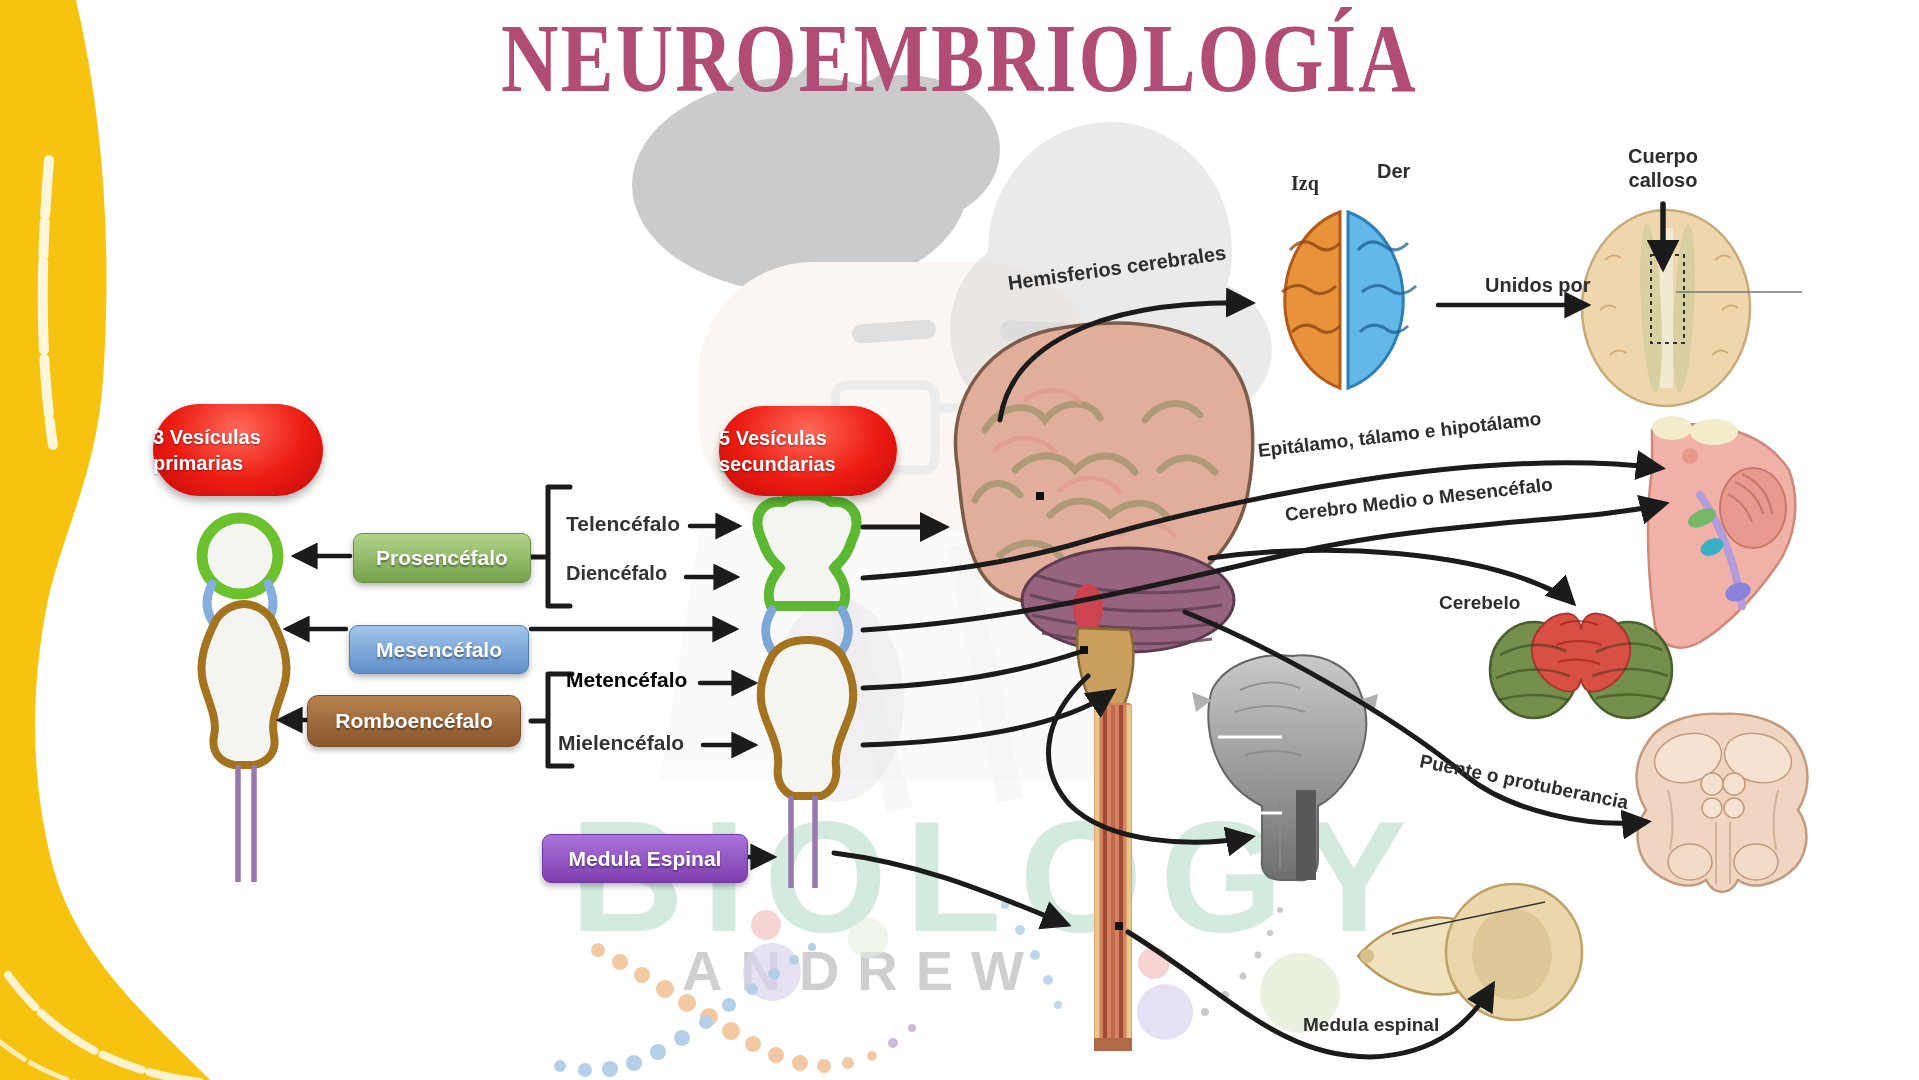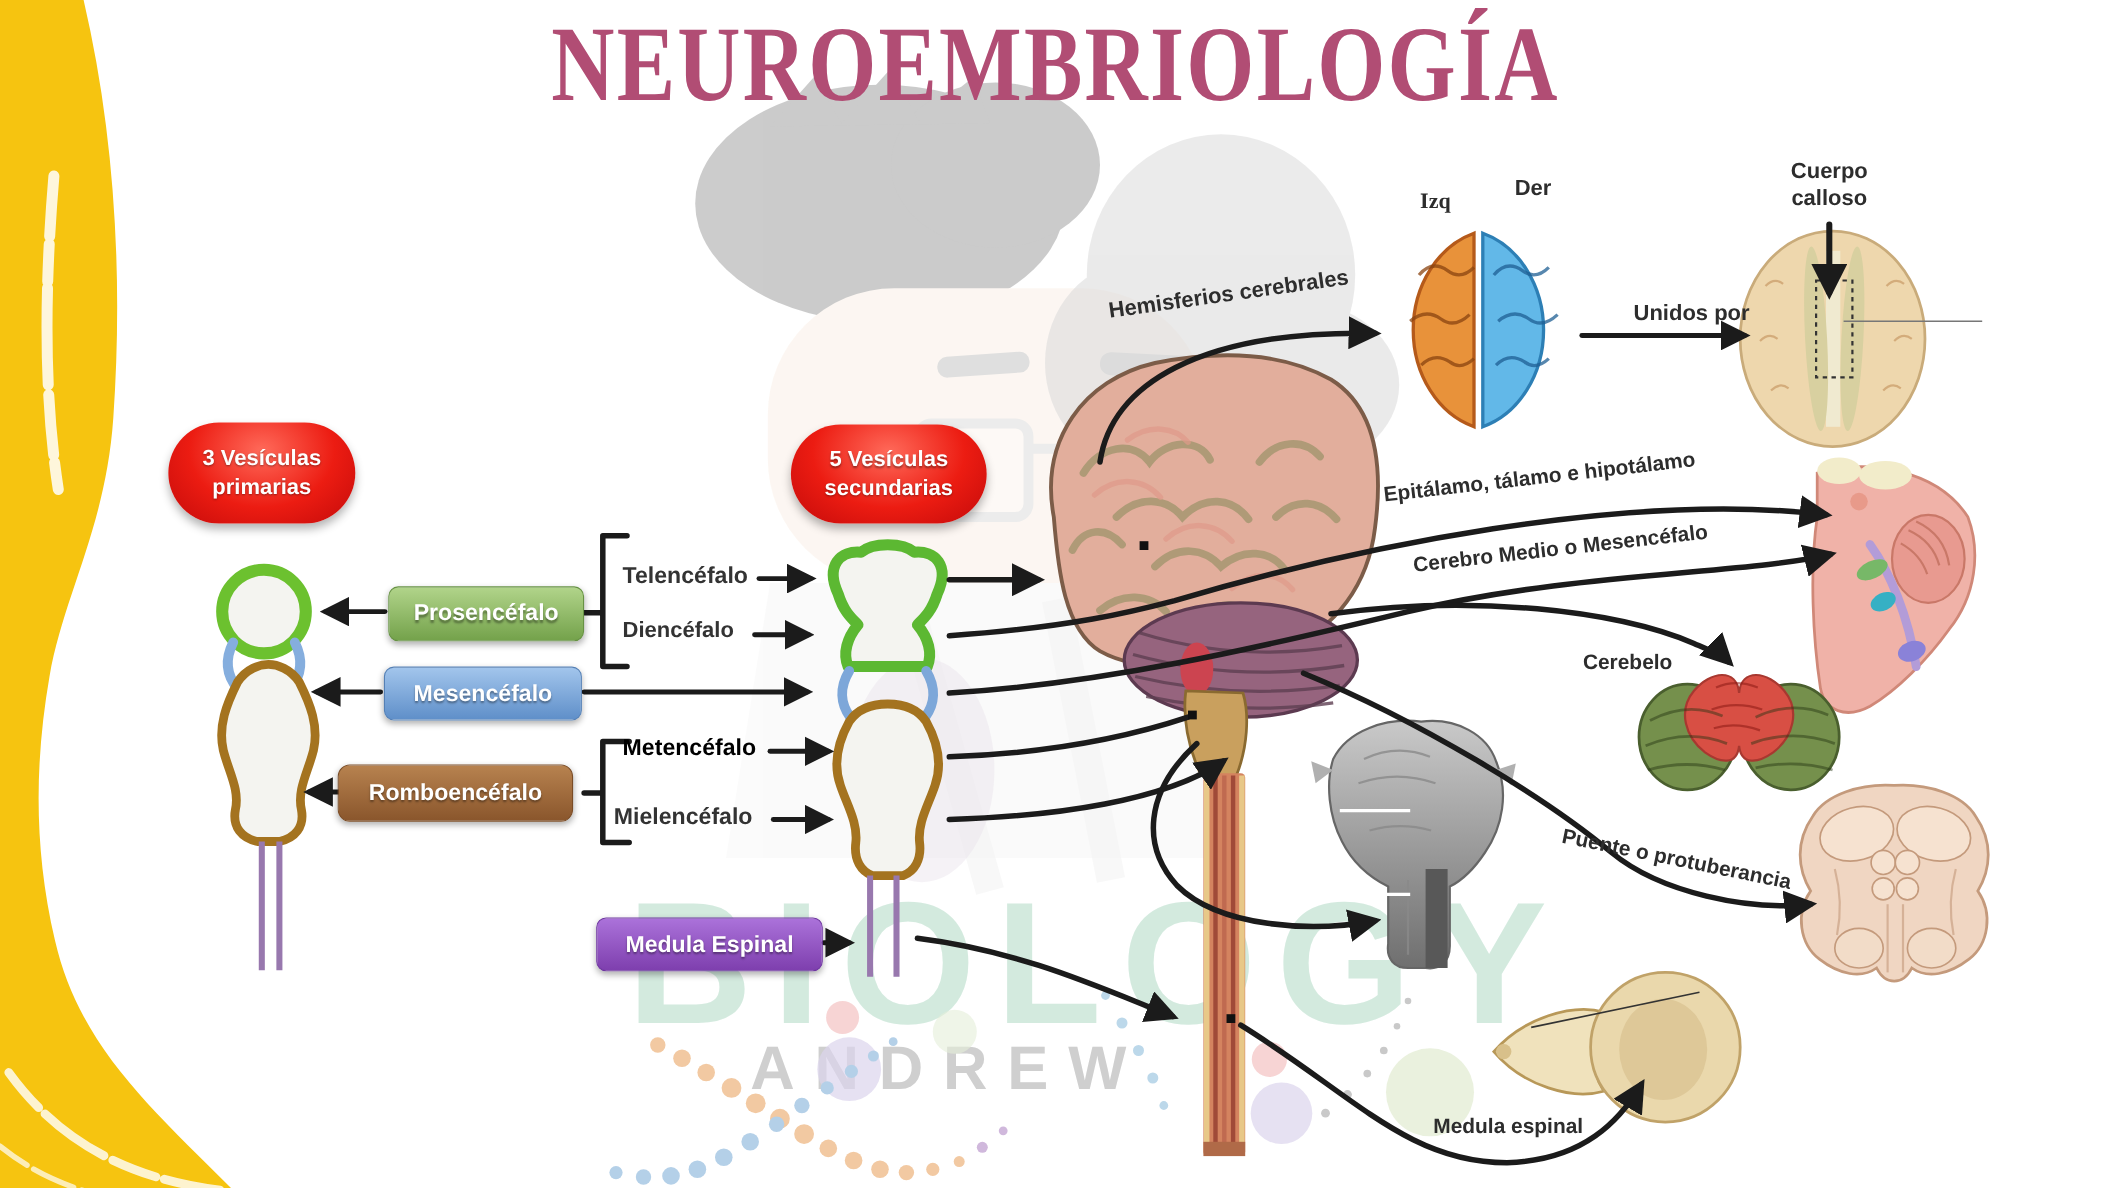--- a/index.html
+++ b/index.html
@@ -6,24 +6,24 @@
   .stage{position:relative;width:1919px;height:1080px;background:#ffffff;overflow:hidden;
          font-family:"Liberation Sans",sans-serif;}
   svg.layer{position:absolute;left:0;top:0;width:1919px;height:1080px;}
   .z0{z-index:0}.z2{z-index:2}
   .page-title{position:absolute;left:0;top:2px;width:100%;text-align:center;z-index:3;
       font-family:"Liberation Serif",serif;font-weight:bold;font-size:78px;letter-spacing:2px;
       color:#b14d74;transform:scale(1.02,1.25);transform-origin:center top;}
   .ann{position:absolute;z-index:3;font-weight:bold;color:#2d2d2d;font-size:20px;white-space:nowrap;}
   .ann.small{font-size:19px;}
   .ann.center{text-align:center;white-space:normal;line-height:24px;}
-  .badge{position:absolute;z-index:3;display:flex;flex-direction:column;align-items:center;justify-content:center;
+  .badge{position:absolute;z-index:3;display:flex;flex-direction:column;align-items:flex-start;justify-content:center;
       color:#fff;font-weight:bold;font-size:20px;line-height:26px;border-radius:46px;
       background:radial-gradient(ellipse at 50% 28%, #ff6a5a 0%, #ec1c12 55%, #c30a0a 100%);
-      box-shadow:0 5px 9px rgba(0,0,0,.3);text-shadow:0 1px 2px rgba(0,0,0,.4);}
+      box-shadow:0 5px 9px rgba(0,0,0,.3);text-shadow:0 1px 2px rgba(0,0,0,.4);margin-top:20px;}
   .tag{position:absolute;z-index:3;display:flex;align-items:center;justify-content:center;
       color:#fff;font-weight:bold;font-size:21px;border-radius:9px;
       text-shadow:0 2px 2px rgba(0,0,0,.4);box-shadow:0 3px 6px rgba(0,0,0,.3);}
   .tag.pros{background:linear-gradient(#b1d48a,#74a24b);border:1px solid #679244;}
   .tag.mes {background:linear-gradient(#a2c5ec,#5f8fc9);border:1px solid #5580b5;}
   .tag.rom {background:linear-gradient(#b7824f,#8a562c);border:1px solid #7a4c26;}
   .tag.medu{background:linear-gradient(#ab72da,#7e3fae);border:1px solid #6f37a0;}
   .rot-hemis{transform:rotate(-8deg);transform-origin:left center;}
   .rot-epi{transform:rotate(-6.5deg);transform-origin:left center;}
   .rot-puente{transform:rotate(11.5deg);transform-origin:left center;}
@@ -345,21 +345,21 @@
   <div class="badge" style="left:153px;top:384px;width:170px;height:92px;">
     <span>3 Vesículas</span>
     <span>primarias</span>
   </div>
   <div class="badge" style="left:719px;top:386px;width:178px;height:90px;">
     <span>5 Vesículas</span>
     <span>secundarias</span>
   </div>
 
   <div class="tag pros" style="left:353px;top:533px;width:176px;height:48px;">Prosencéfalo</div>
-  <div class="tag mes" style="left:349px;top:606px;width:178px;height:47px;">Mesencéfalo</div>
+  <div class="tag mes" style="left:349px;top:625px;width:178px;height:47px;">Mesencéfalo</div>
   <div class="tag rom" style="left:307px;top:695px;width:212px;height:50px;border-radius:11px;">Romboencéfalo</div>
   <div class="tag medu" style="left:542px;top:834px;width:204px;height:47px;">Medula Espinal</div>
 
   <div class="ann" style="left:566px;top:512px;color:#333;font-size:21px;">Telencéfalo</div>
   <div class="ann" style="left:566px;top:562px;color:#333;font-size:20px;">Diencéfalo</div>
   <div class="ann" style="left:566px;top:668px;color:#000000;font-size:21px;">Metencéfalo</div>
   <div class="ann" style="left:558px;top:731px;color:#333;font-size:21px;">Mielencéfalo</div>
 
   <div class="ann" style="left:1291px;top:172px;font-family:Liberation Serif, serif;">Izq</div>
   <div class="ann" style="left:1344px;top:160px;margin-left:33px;">Der</div>

